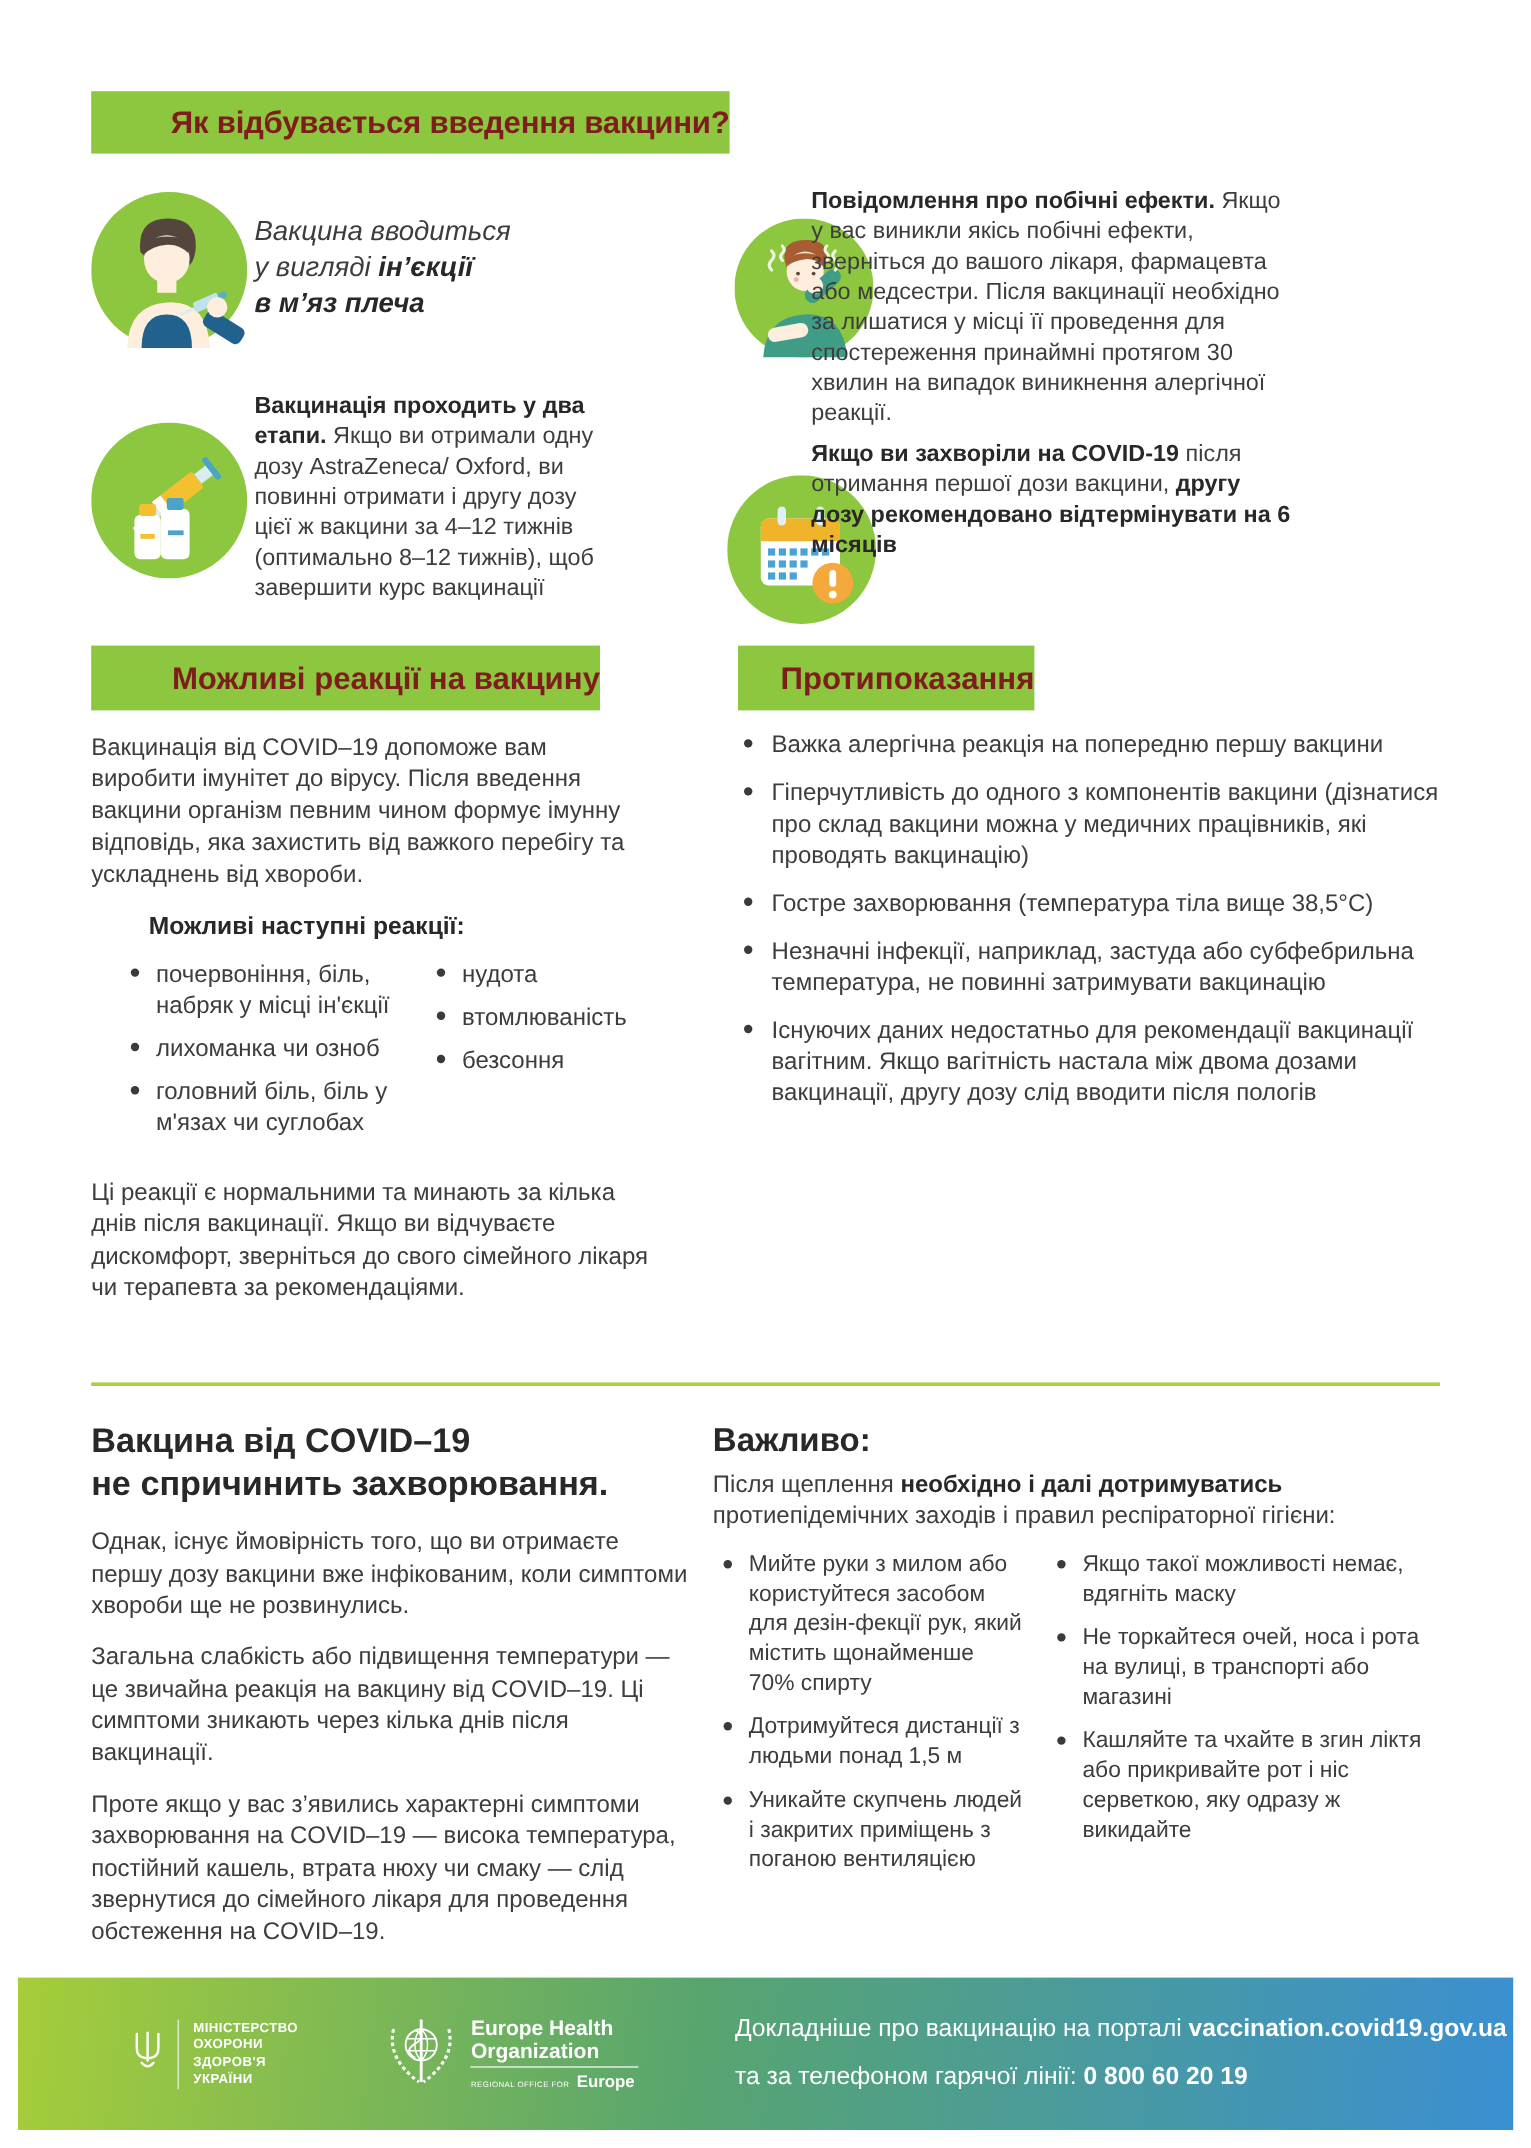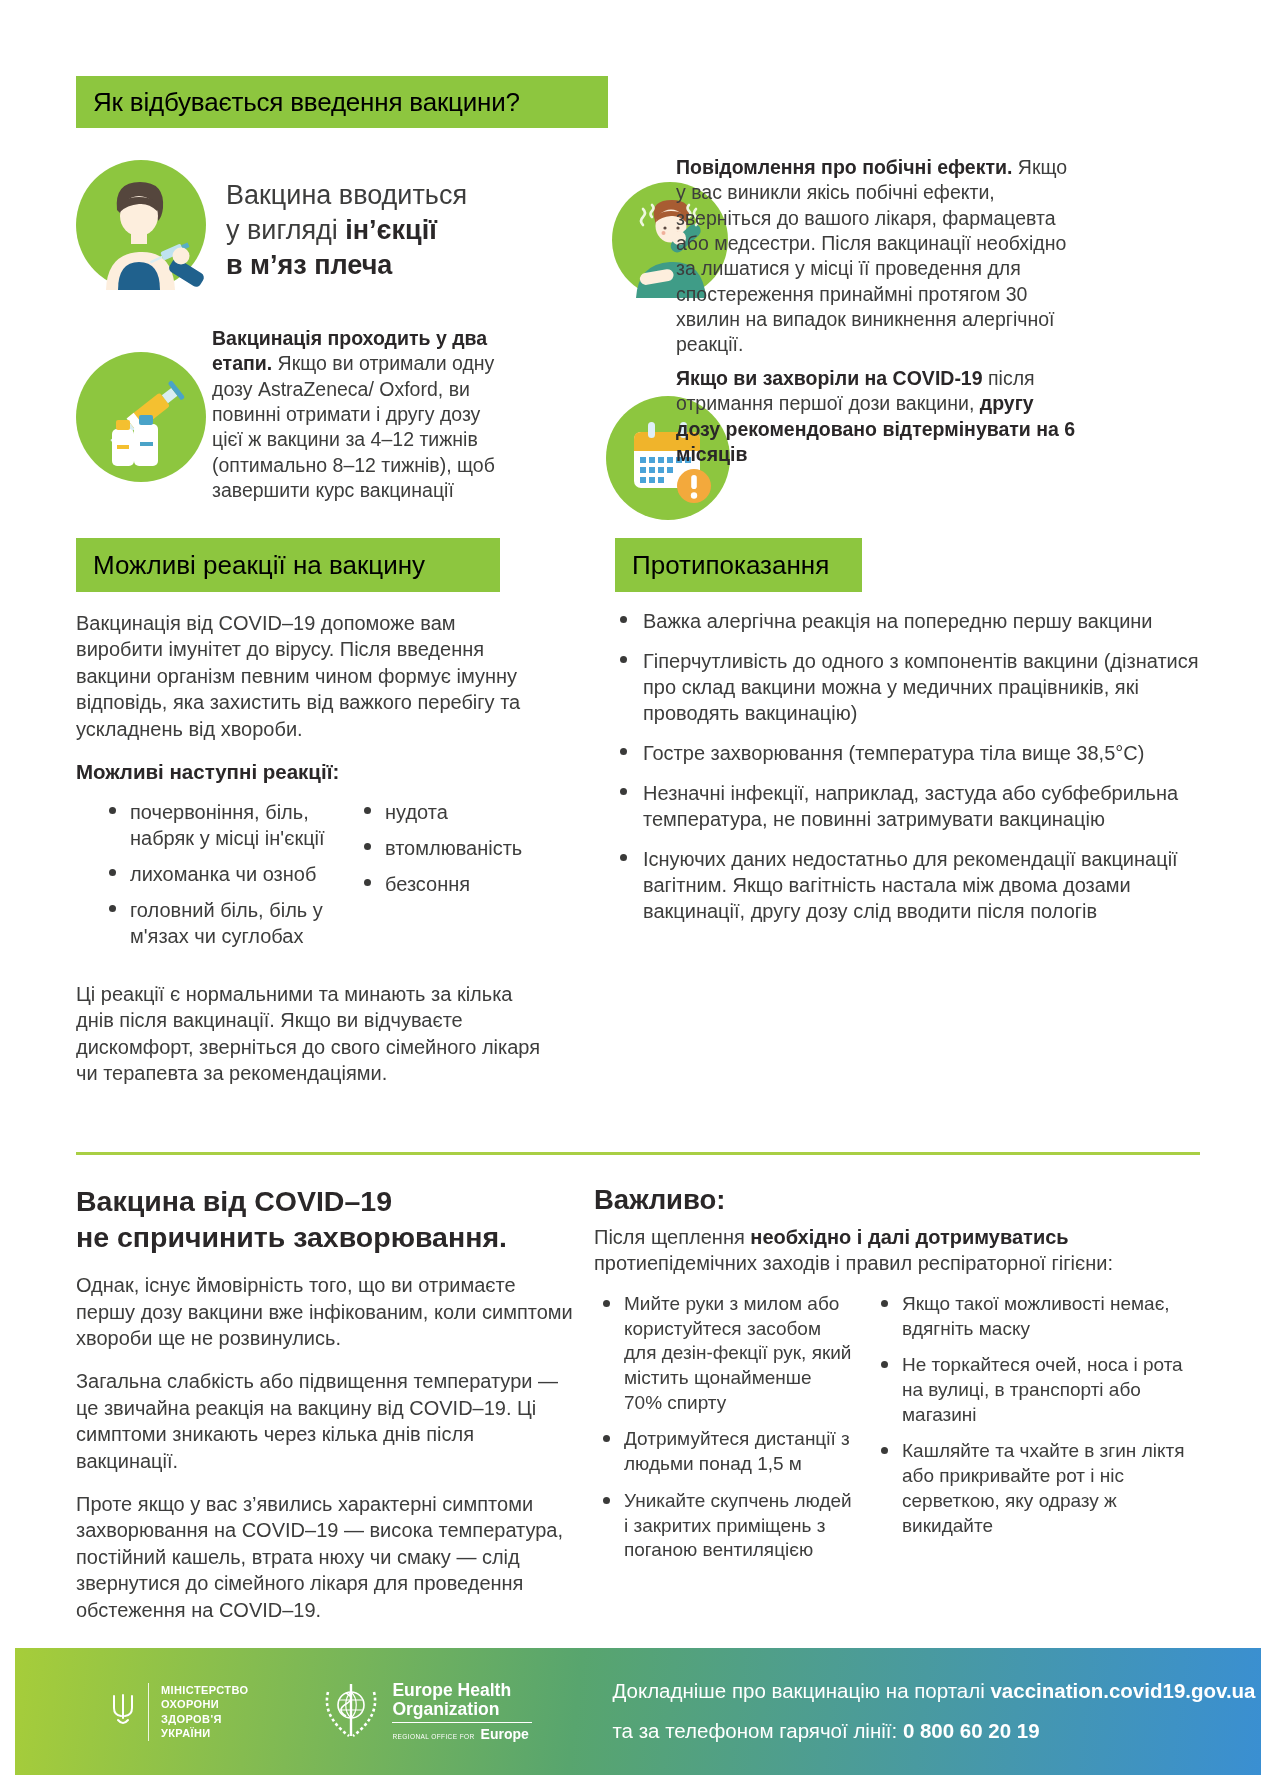--- a/index.html
+++ b/index.html
@@ -3,43 +3,43 @@
 <meta charset="utf-8">
 <style>
   html,body{margin:0;padding:0;}
   body{
     width:1276px;height:1790px;position:relative;background:#ffffff;
     font-family:"Liberation Sans","DejaVu Sans",sans-serif;
     color:#3d3d3c;overflow:hidden;
   }
   .abs{position:absolute;}
   .green-banner{
-    background:#8dc63f;color:#000000;font-weight:400;
-    box-sizing:border-box;padding-left:17px;
+    background:#8dc63f;color:#7f1d1d;font-weight:700;
+    box-sizing:border-box;padding-left:17px;text-align:right;
   }
   #title-banner{left:76px;top:76px;width:532px;height:52px;font-size:26px;line-height:52px;letter-spacing:-0.2px;}
   #reactions-banner{left:76px;top:538px;width:424px;height:54px;font-size:26px;line-height:54px;}
   #contra-banner{left:615px;top:538px;width:247px;height:54px;font-size:26px;line-height:54px;}
 
   .how-text{font-size:19.5px;line-height:1.3;}
   .prewrap{white-space:pre-line;}
   .b{font-weight:700;color:#2a2728;}
 
   #how1-icon{left:76px;top:160px;}
-  #how1-text{left:226px;top:178px;width:266px;font-size:27px;}
+  #how1-text{left:212px;top:178px;width:266px;font-size:23px;font-style:italic;}
   #how2-icon{left:612px;top:182px;}
   #how2-text{left:676px;top:155px;width:404px;}
   #how3-icon{left:76px;top:352px;}
   #how3-text{left:212px;top:326px;width:292px;}
   #how4-icon{left:606px;top:396px;}
   #how4-text{left:676px;top:366px;width:406px;}
 
   .body-text{font-size:20px;line-height:1.32;}
   #reactions-col{left:76px;top:610px;width:468px;}
-  .list-title{font-weight:700;color:#2a2728;font-size:20.5px;margin-top:16px;}
+  .list-title{font-weight:700;color:#2a2728;font-size:20.5px;margin-top:16px;margin-left:48px;}
   ul.blist{list-style:none;margin:0;padding:0;}
   ul.blist li{position:relative;padding-left:24px;margin-bottom:10px;line-height:1.3;}
   ul.blist li::before{
     content:"";position:absolute;left:3px;top:8px;width:7px;height:7px;
     border-radius:50%;background:#3a3a39;
   }
   .two-col{display:grid;grid-template-columns:245px 1fr;column-gap:10px;margin-top:14px;padding-left:30px;}
   .two-col ul.blist li{font-size:20px;}
   #reactions-outro{margin-top:22px;}
 

